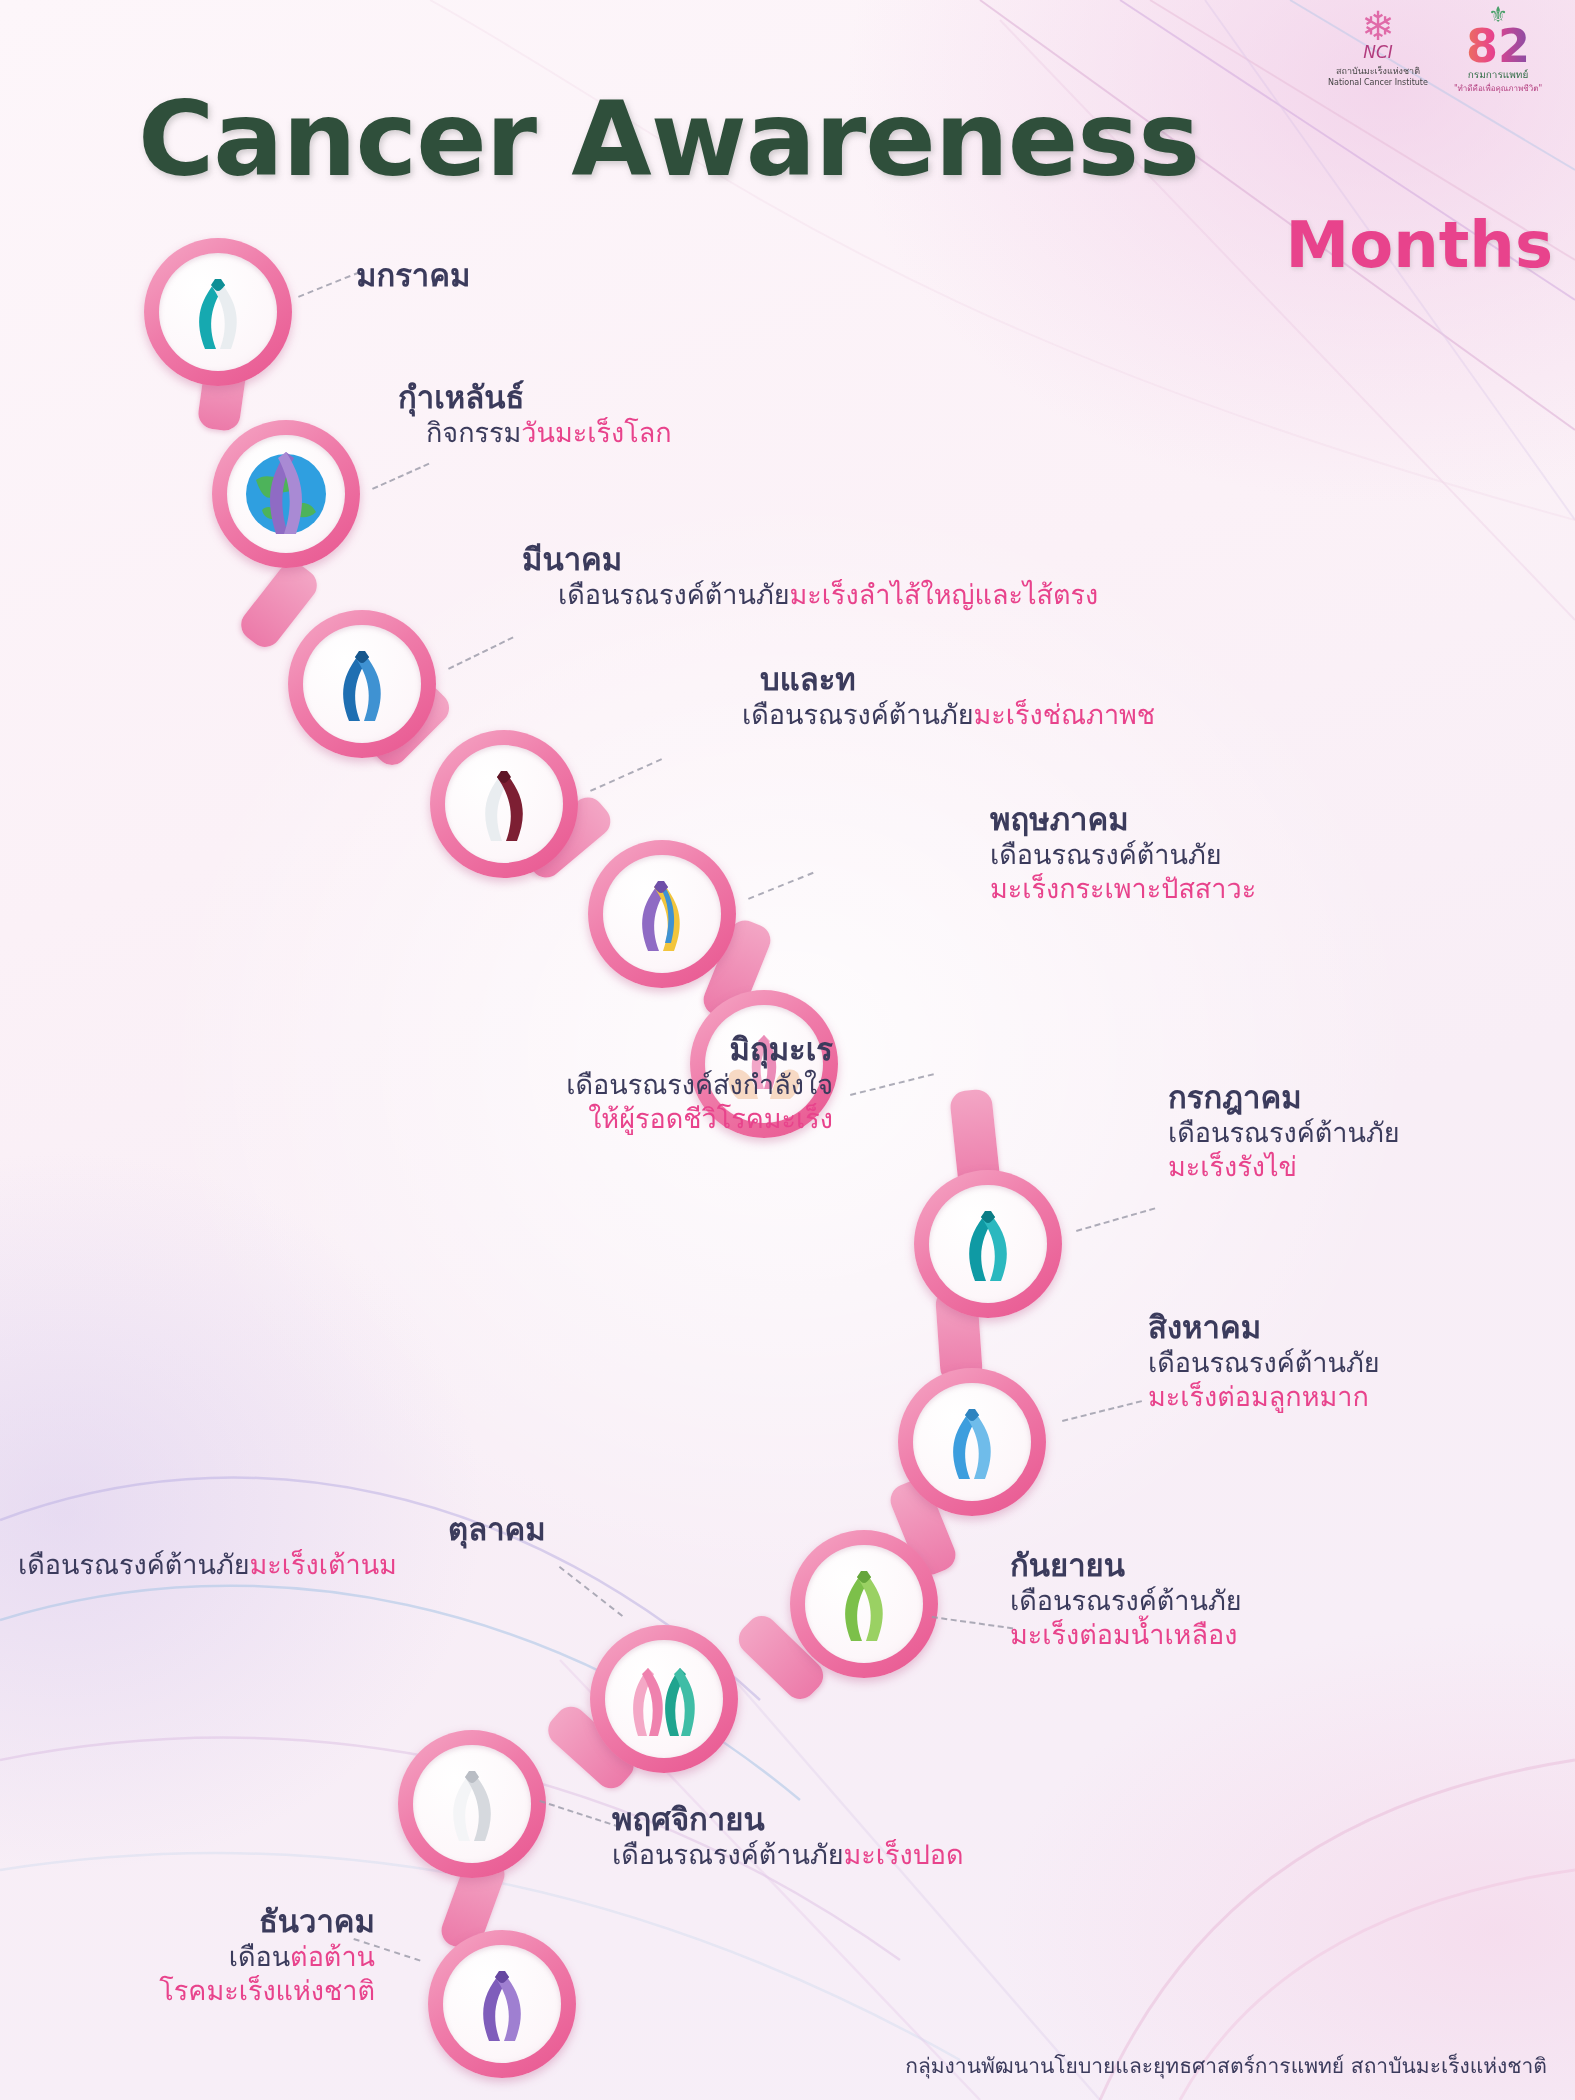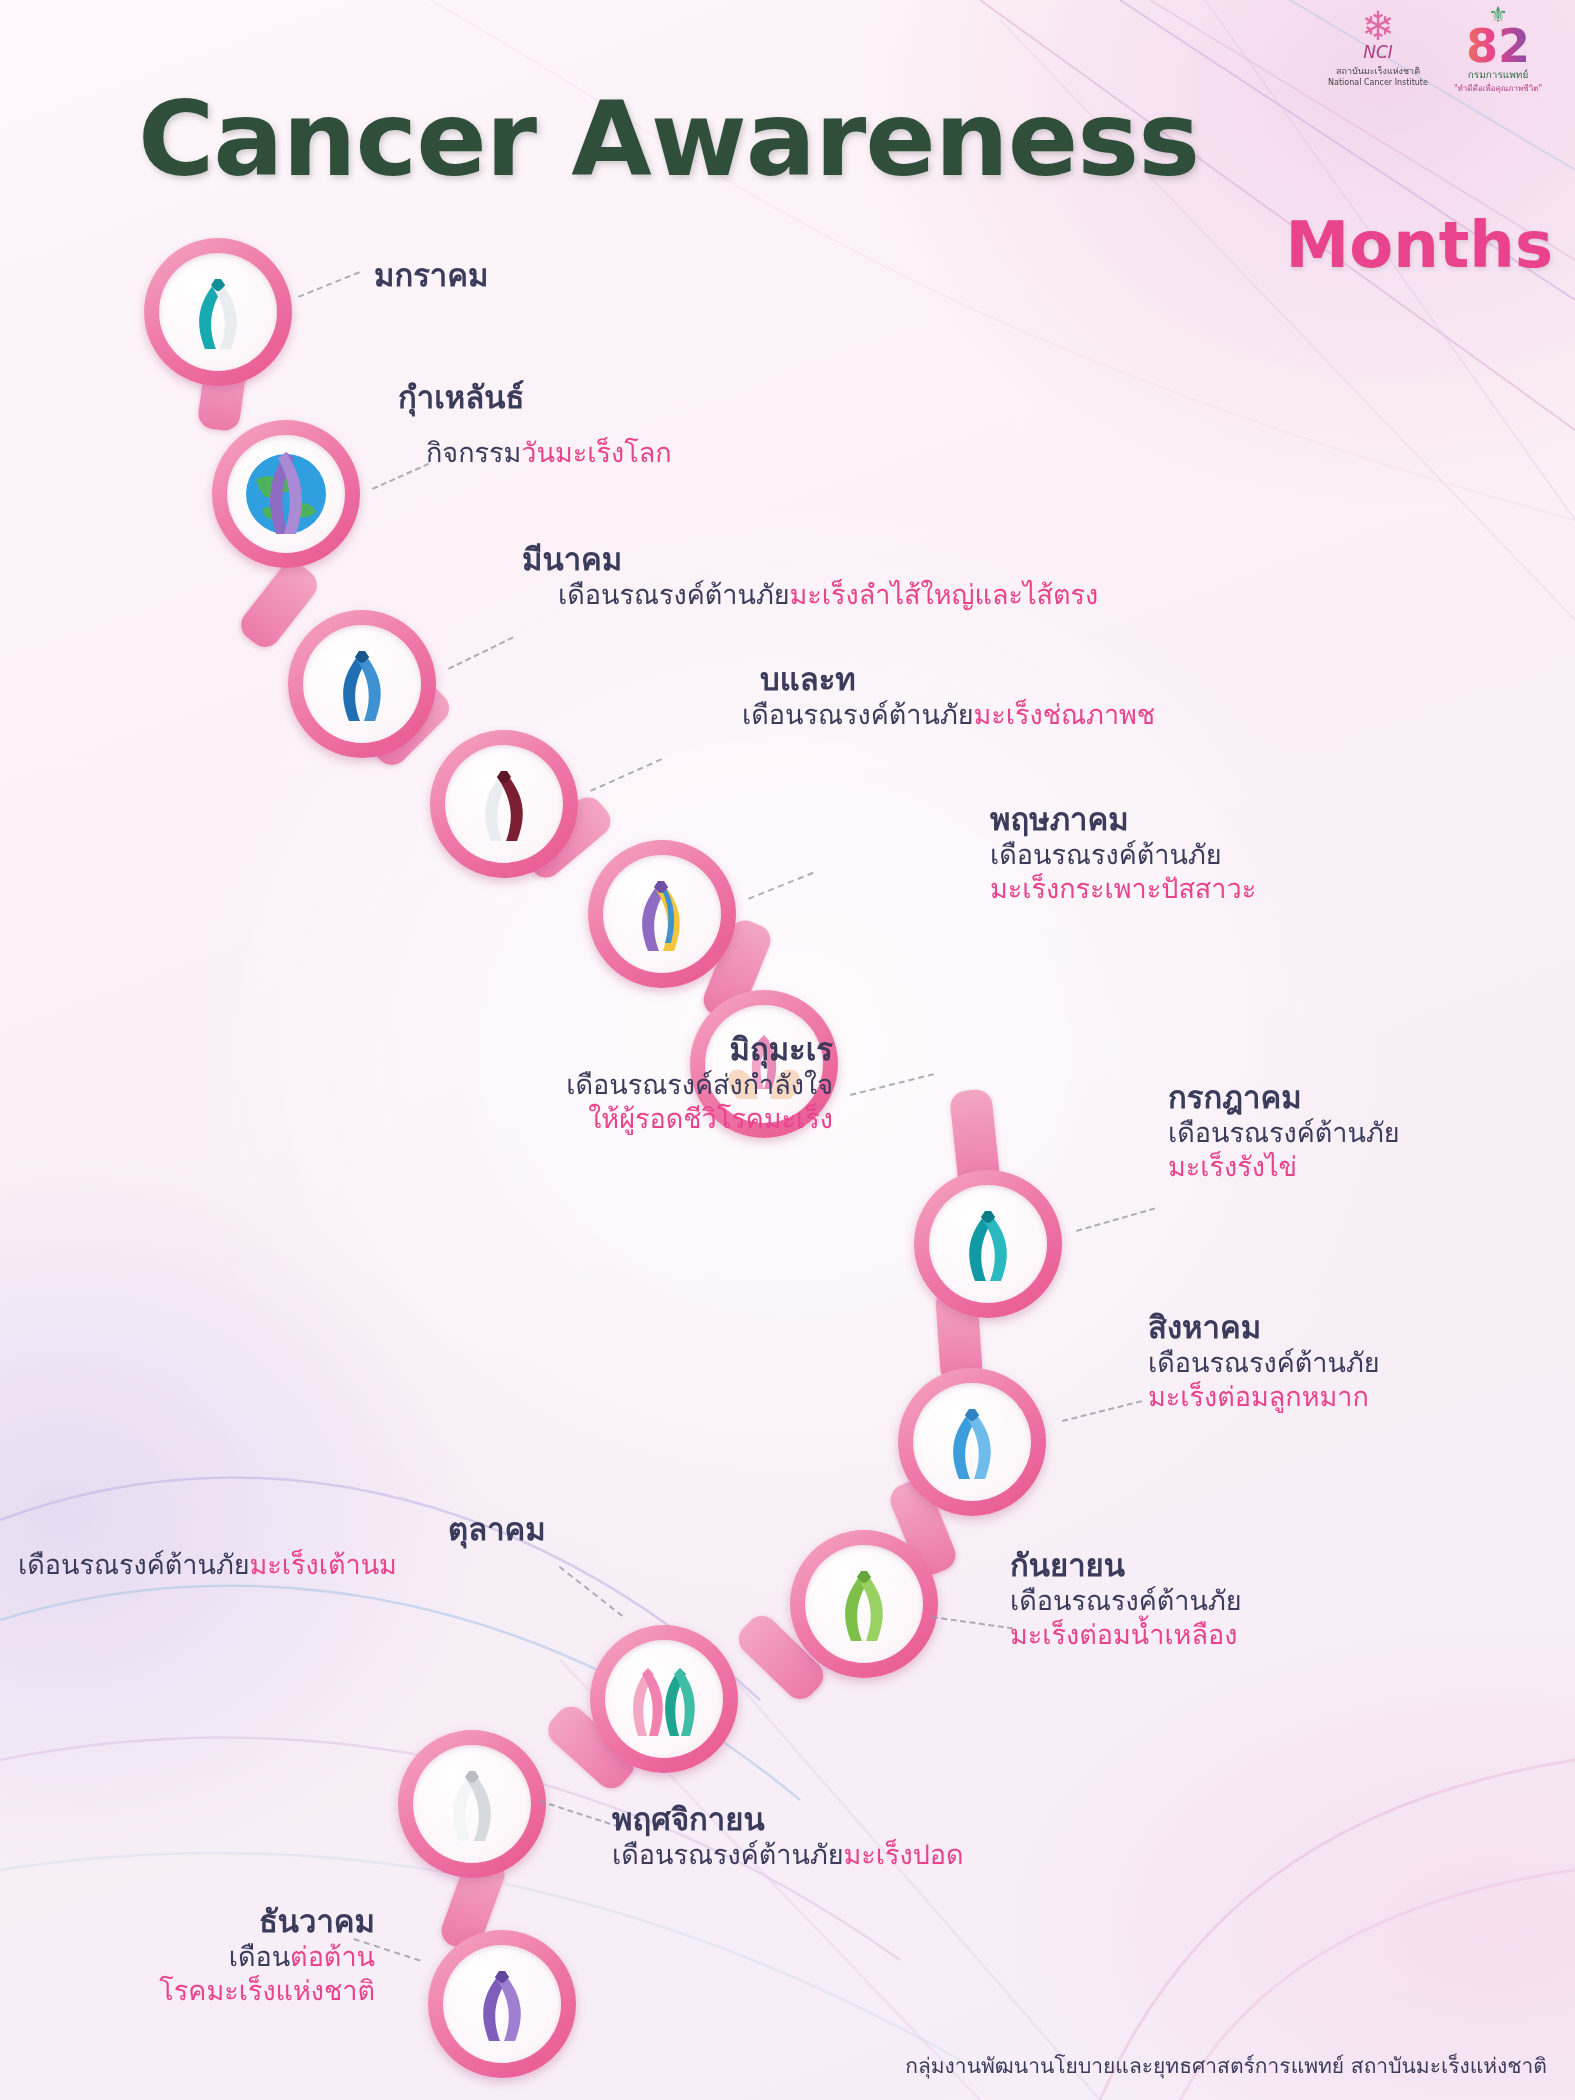--- a/index.html
+++ b/index.html
@@ -337,27 +337,27 @@
   <div class="leader" style="left:590px; top:790px; width:78px; transform:rotate(-24deg);"></div>
   <div class="leader" style="left:748px; top:898px; width:70px; transform:rotate(-22deg);"></div>
   <div class="leader" style="left:850px; top:1094px; width:86px; transform:rotate(-14deg);"></div>
   <div class="leader" style="left:1076px; top:1230px; width:82px; transform:rotate(-16deg);"></div>
   <div class="leader" style="left:1062px; top:1420px; width:82px; transform:rotate(-14deg);"></div>
   <div class="leader" style="left:932px; top:1616px; width:82px; transform:rotate(8deg);"></div>
   <div class="leader" style="left:560px; top:1566px; width:80px; transform:rotate(38deg);"></div>
   <div class="leader" style="left:540px; top:1800px; width:84px; transform:rotate(18deg);"></div>
   <div class="leader" style="left:354px; top:1938px; width:70px; transform:rotate(18deg);"></div>
 
-  <div class="label right" style="left:374px; top:256px;text-align:right;">
+  <div class="label right" style="left:356px; top:256px;text-align:right;">
     <span class="month">มกราคม</span>
   </div>
 
   <div class="label right" style="left:398px; top:378px;">
     <span class="month">กุำเหลันธ์</span>
-    <span class="body" style="padding-left:28px;margin-top:20px;"><span>กิจกรรม</span><span class="hl">วันมะเร็งโลก</span></span>
+    <span class="body" style="padding-left:28px;"><span>กิจกรรม</span><span class="hl">วันมะเร็งโลก</span></span>
   </div>
 
   <div class="label right" style="left:522px; top:540px;">
     <span class="month">มีนาคม</span>
     <span class="body" style="padding-left:36px;"><span>เดือนรณรงค์ต้านภัย</span><span class="hl">มะเร็งลำไส้ใหญ่และไส้ตรง</span></span>
   </div>
 
   <div class="label right" style="left:760px; top:660px;">
     <span class="month">บและท</span>
     <span class="body" style="margin-left:-18px;"><span>เดือนรณรงค์ต้านภัย</span><span class="hl">มะเร็งช่ณภาพช</span></span>

